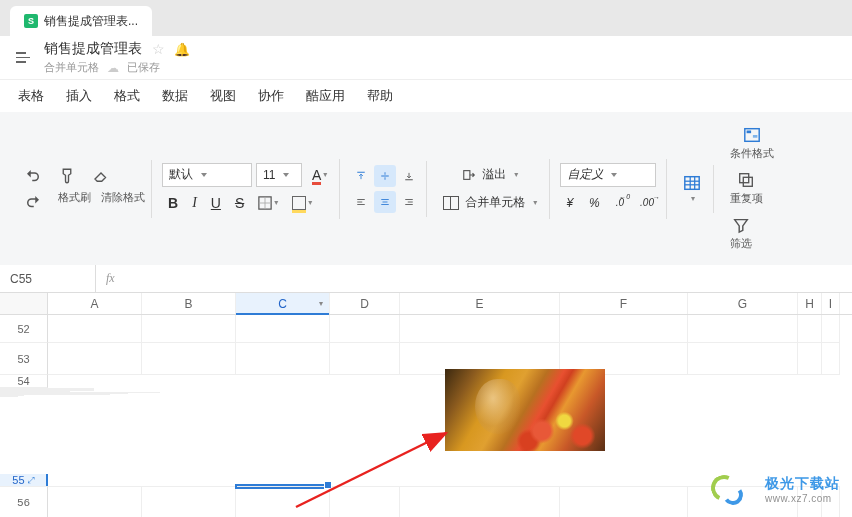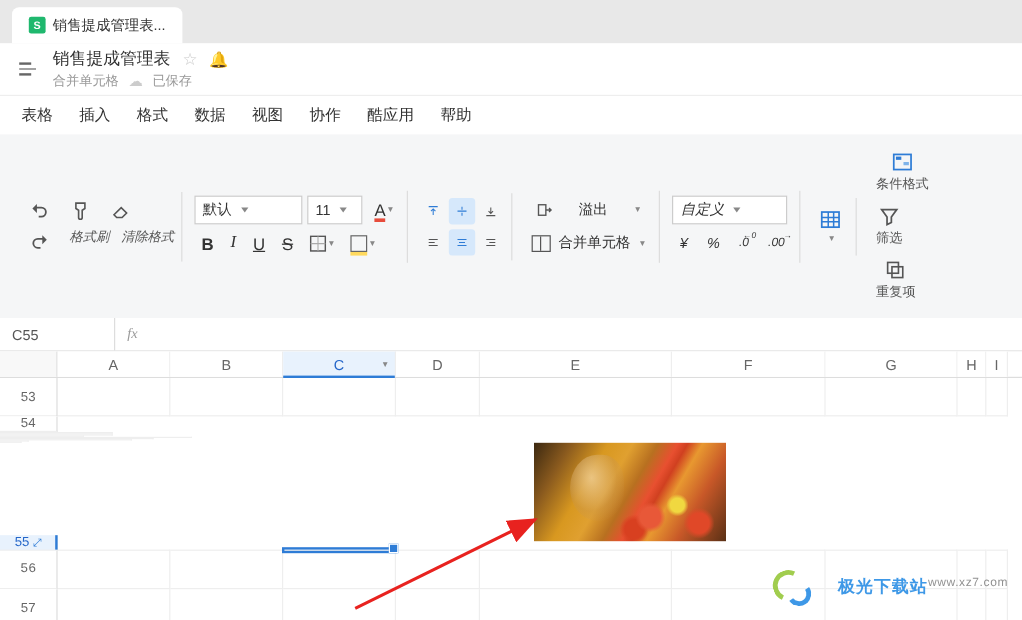--- a/index.html
+++ b/index.html
@@ -60,21 +60,21 @@
 .cell.selected { outline: 2px solid #2e7cd6; outline-offset: -1px; position: relative; z-index: 5; }
 .cell.selected::after { content: ''; position: absolute; right: -3px; bottom: -3px; width: 6px; height: 6px; background: #2e7cd6; border: 1px solid #fff; }
 .image-cell { position: absolute; left: 445px; top: 54px; width: 160px; height: 82px; background: linear-gradient(120deg, #3b2810 0%, #8a5a1e 15%, #d89820 30%, #e0a030 40%, #b87020 50%, #e85030 58%, #d04020 62%, #e89830 68%, #c85828 80%, #5a3015 100%); overflow: hidden; }
 .image-cell::before { content: ''; position: absolute; top: 10px; left: 30px; width: 45px; height: 55px; background: radial-gradient(ellipse at 40% 35%, rgba(240,210,160,0.75) 0%, rgba(200,150,80,0.35) 55%, transparent 80%); border-radius: 50% 40% 45% 50%; }
 .image-cell::after { content: ''; position: absolute; bottom: 0; right: 0; width: 90px; height: 50px; background: radial-gradient(circle at 30% 60%, #e85838 0%, #e85838 12%, transparent 18%), radial-gradient(circle at 55% 40%, #f0d840 0%, #f0d840 10%, transparent 16%), radial-gradient(circle at 75% 70%, #e04828 0%, #e04828 11%, transparent 17%), radial-gradient(circle at 15% 80%, #d84020 0%, #d84020 9%, transparent 14%); }
 .arrow { position: absolute; z-index: 20; pointer-events: none; }
 .watermark { position: absolute; right: 12px; bottom: 12px; display: flex; align-items: center; gap: 6px; z-index: 30; opacity: 0.92; }
 .wm-icon { width: 32px; height: 32px; position: relative; }
 .wm-c1 { position: absolute; width: 26px; height: 26px; border: 4px solid #9ac93f; border-radius: 50%; border-right-color: transparent; border-bottom-color: transparent; transform: rotate(-20deg); left: 0; top: 2px; }
 .wm-c2 { position: absolute; width: 20px; height: 20px; border: 4px solid #2e90e5; border-radius: 50%; border-left-color: transparent; border-top-color: transparent; transform: rotate(10deg); right: 0; bottom: 0; }
-.wm-text { display: flex; flex-direction: row; margin-left: 16px; }
+.wm-text { display: flex; flex-direction: column; margin-left: 16px; }
 .wm-text .t1 { font-size: 14px; font-weight: bold; color: #2e90e5; letter-spacing: 1px; }
 .wm-text .t2 { font-size: 10px; color: #888; letter-spacing: 0.5px; }
 .merge-icon { display: inline-flex; width: 16px; height: 14px; border: 1.5px solid #555; position: relative; }
 .merge-icon::before { content:''; position:absolute; left:40%; top:0; bottom:0; width:1px; background:#555; }
 .dropdown-caret { width: 0; height: 0; border-left: 3px solid transparent; border-right: 3px solid transparent; border-top: 4px solid #888; }
 </style>
 </head>
 <body>
 
 <div class="tab-bar">
@@ -129,21 +129,21 @@
           <svg class="icon-svg" viewBox="0 0 24 24">
               <path d="M7 3h10v6l-3 2v8a2 2 0 01-4 0v-8l-3-2V3z" fill="none" stroke="#555" stroke-width="1.8"></path>
             </svg>
         </div>
         <div class="tool-btn-inline">
           <svg class="icon-svg" viewBox="0 0 24 24">
               <path d="M4 16l8-8 6 6-5 5H7l-3-3z" fill="none" stroke="#555" stroke-width="1.8"></path>
             </svg>
         </div>
       </div>
-      <div style="display:flex;gap:10px;font-style:italic;">
+      <div style="display:flex;gap:10px;">
         <div class="tool-btn-inline">
           <svg class="icon-svg" viewBox="0 0 24 24">
               <path d="M15 14l5-5-5-5v3h-5a6 6 0 00-6 6 6 6 0 006 6h3v-2h-3a4 4 0 010-8h5v5z" fill="#555"></path>
             </svg>
         </div>
         <span class="tool-label">格式刷</span>
         <span class="tool-label">清除格式</span>
       </div>
     </div>
   </div>
@@ -228,21 +228,21 @@
               <line x1="6" y1="8" x2="14" y2="8" stroke="#555" stroke-width="1.4"></line>
               <line x1="2" y1="12" x2="14" y2="12" stroke="#555" stroke-width="1.4"></line>
             </svg>
           </div>
       </div>
     </div>
   </div>
 
   <div class="tool-group">
     <div style="display:flex;flex-direction:column;gap:4px;">
-      <div class="tool-btn-inline" style="gap:21px;text-align:center;">
+      <div class="tool-btn-inline" style="gap:6px;text-align:center;">
         <svg class="icon-sm" viewBox="0 0 16 16">
             <rect x="2" y="3" width="7" height="10" fill="none" stroke="#555" stroke-width="1.3"></rect>
             <path d="M9 8h5m-2-2l2 2-2 2" fill="none" stroke="#555" stroke-width="1.3"></path>
           </svg>
         <span>溢出</span>
         <span class="dd">▾</span>
       </div>
       <div class="tool-btn-inline" style="gap:6px;">
         <span class="merge-icon"></span>
         <span>合并单元格</span>
@@ -291,30 +291,30 @@
     <div class="tool-btn">
       <svg class="icon-svg" viewBox="0 0 20 20">
           <rect x="2" y="3" width="16" height="14" fill="none" stroke="#2e7cd6" stroke-width="1.6"></rect>
           <rect x="4" y="5" width="5" height="3" fill="#2e7cd6"></rect>
           <rect x="11" y="10" width="5" height="3" fill="#7fb4ea"></rect>
         </svg>
       <span class="tool-label">条件格式</span>
     </div>
     <div class="tool-btn">
       <svg class="icon-svg" viewBox="0 0 20 20">
-          <path d="M3 4h14l-5 7v5l-4 2v-7L3 4z" fill="none" stroke="#555" stroke-width="1.6"></path>
-        </svg>
-      <span class="tool-label">筛选</span>
-    </div>
-    <div class="tool-btn">
-      <svg class="icon-svg" viewBox="0 0 20 20">
           <rect x="3" y="3" width="10" height="10" fill="none" stroke="#555" stroke-width="1.5"></rect>
           <rect x="7" y="7" width="10" height="10" fill="none" stroke="#555" stroke-width="1.5"></rect>
         </svg>
       <span class="tool-label">重复项</span>
+    </div>
+    <div class="tool-btn">
+      <svg class="icon-svg" viewBox="0 0 20 20">
+          <path d="M3 4h14l-5 7v5l-4 2v-7L3 4z" fill="none" stroke="#555" stroke-width="1.6"></path>
+        </svg>
+      <span class="tool-label">筛选</span>
     </div>
   </div>
 
 </div>
 
 <div class="formula-bar">
   <div class="cell-ref">C55</div>
   <div class="fx">fx</div>
   <div style="flex:1"></div>
 </div>
@@ -339,20 +339,32 @@
     <div class="image-cell"></div>
 
     <svg class="arrow" style="left:288px;top:110px;" width="170" height="90">
       <defs>
           <marker id="ah" markerWidth="10" markerHeight="8" refX="9" refY="4" orient="auto">
             <polygon points="0 0, 10 4, 0 8" fill="#e8221f"></polygon>
           </marker>
         </defs>
       <line x1="8" y1="82" x2="158" y2="8" stroke="#e8221f" stroke-width="2.5" marker-end="url(#ah)"></line>
     </svg>
+  <div class="row" style="height: 28px;">
+        <div class="row-h">52</div>
+        <div class="cell" style="width: 94px;"></div>
+        <div class="cell" style="width: 94px;"></div>
+        <div class="cell" style="width: 94px;"></div>
+        <div class="cell" style="width: 70px;"></div>
+        <div class="cell" style="width: 160px;"></div>
+        <div class="cell" style="width: 128px;"></div>
+        <div class="cell" style="width: 110px;"></div>
+        <div class="cell" style="width: 24px;"></div>
+        <div class="cell" style="width: 18px;"></div>
+      </div>
       <div class="row" style="height: 32px;">
         <div class="row-h">53</div>
         <div class="cell" style="width: 94px;"></div>
         <div class="cell" style="width: 94px;"></div>
         <div class="cell" style="width: 94px;"></div>
         <div class="cell" style="width: 70px;"></div>
         <div class="cell" style="width: 160px;"></div>
         <div class="cell" style="width: 128px;"></div>
         <div class="cell" style="width: 110px;"></div>
         <div class="cell" style="width: 24px;"></div>

